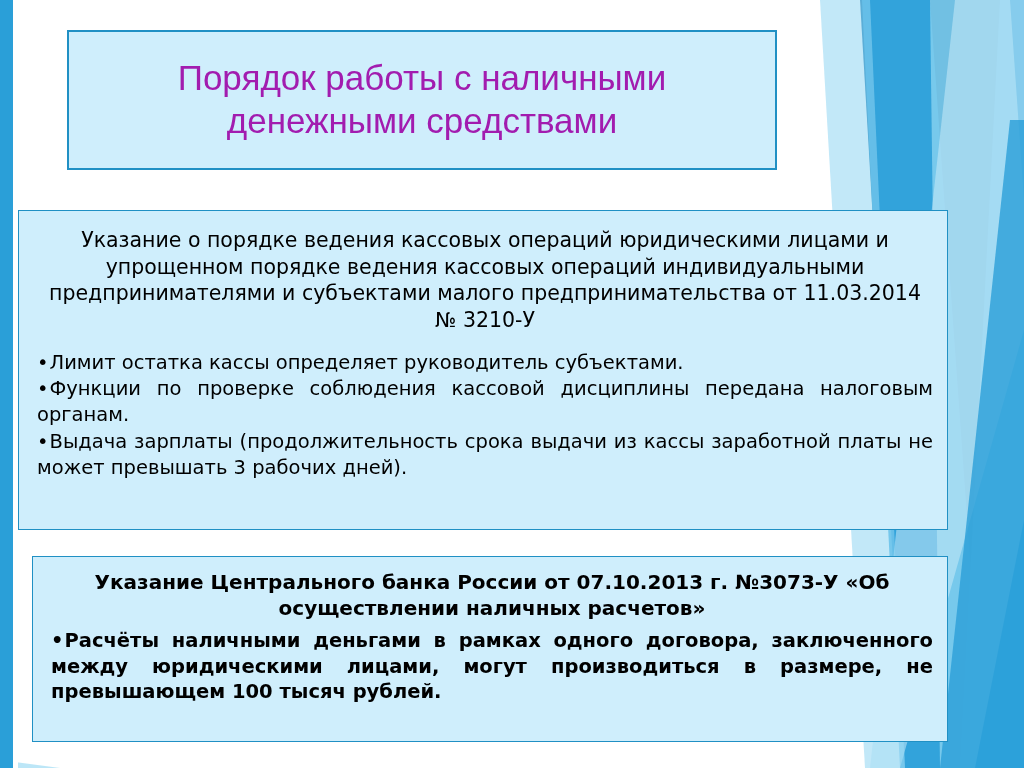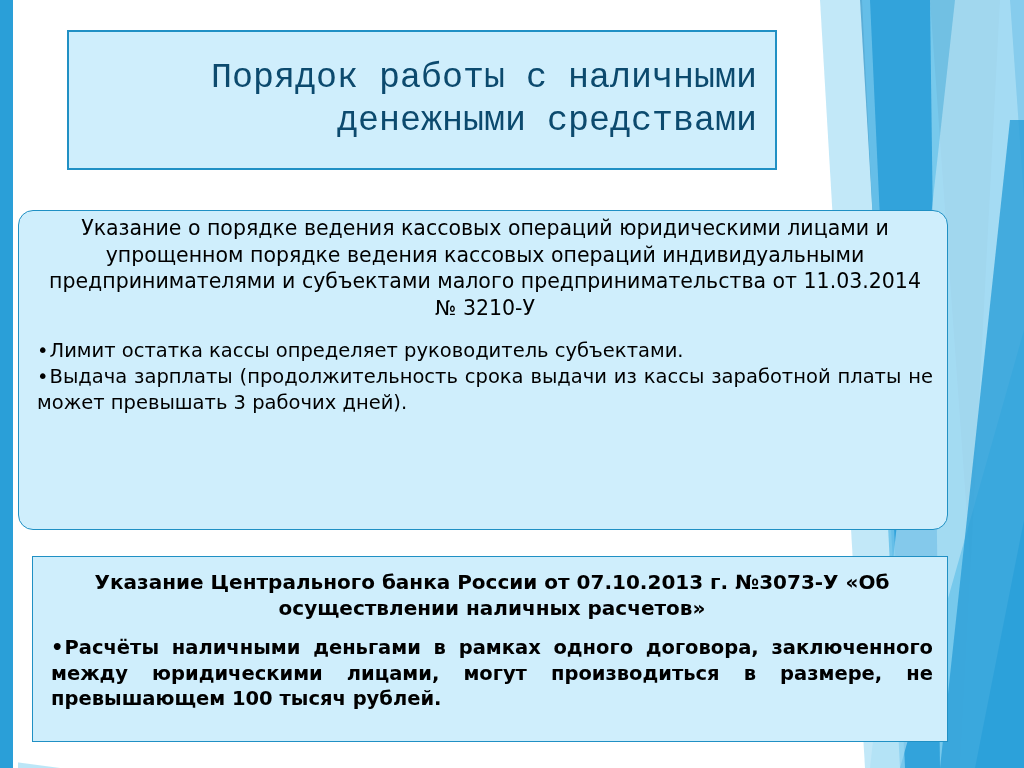--- a/index.html
+++ b/index.html
@@ -62,39 +62,38 @@
     border: 2px solid #2090c4;
     box-sizing: border-box;
     display: flex;
     align-items: center;
     justify-content: center;
     padding: 4px 18px;
   }
   .title-text {
     font-size: 35px;
     line-height: 1.22;
-    color: #0c4a6e;
-    text-align: right;
-    font-family: Liberation Mono, monospace;
+    color: #a21caf;
+    text-align: center;
+    font-family: Liberation Sans, sans-serif;
   }
 
   
   .content-box {
     position: absolute;
     background: #cfeefc;
     border: 1px solid #2090c4;
     box-sizing: border-box;
   }
   .box-1 {
     left: 18px;
     top: 210px;
     width: 930px;
     height: 320px;
-    padding: 4px 14px 10px 18px;
-    border-radius: 15px;
+    padding: 16px 14px 10px 18px;
   }
   .box-2 {
     left: 32px;
     top: 556px;
     width: 916px;
     height: 186px;
     padding: 12px 14px 10px 18px;
     font-weight: bold;
   }
 
@@ -123,21 +122,21 @@
     text-indent: 0;
   }
   .bullets li::before {
     content: "•";
     margin-right: 1px;
   }
   .gap-top {
     margin-top: 16px;
   }
   .gap-top-sm {
-    margin-top: 14px;
+    margin-top: 7px;
   }
 </style>
 </head>
 <body>
 
 <div class="slide">
 
   <div class="bg-layer">
     <svg width="1024" height="768" viewBox="0 0 1024 768" xmlns="http://www.w3.org/2000/svg">
 
@@ -159,20 +158,21 @@
   <div class="left-bar-inner"></div>
 
   <div class="title-box">
     <div class="title-text">Порядок работы с наличными денежными средствами</div>
   </div>
 
   <div class="content-box box-1">
     <div class="box-head">Указание о порядке ведения кассовых операций юридическими лицами  и упрощенном порядке ведения кассовых операций индивидуальными предпринимателями и субъектами малого предпринимательства от 11.03.2014 № 3210-У</div>
     <ul class="bullets gap-top">
       <li>Лимит остатка кассы определяет руководитель субъектами.</li>
+      <li>Функции по проверке соблюдения кассовой дисциплины передана налоговым органам.</li>
       <li>Выдача зарплаты (продолжительность срока выдачи из кассы заработной платы не может превышать 3 рабочих дней).</li>
     </ul>
   </div>
 
   <div class="content-box box-2">
     <div class="box-head small">Указание Центрального банка России от 07.10.2013 г. №3073-У «Об осуществлении наличных расчетов»</div>
     <ul class="bullets gap-top-sm">
       <li>Расчёты наличными деньгами в рамках одного договора, заключенного между юридическими лицами, могут производиться в размере, не превышающем 100 тысяч рублей.</li>
     </ul>
   </div>

